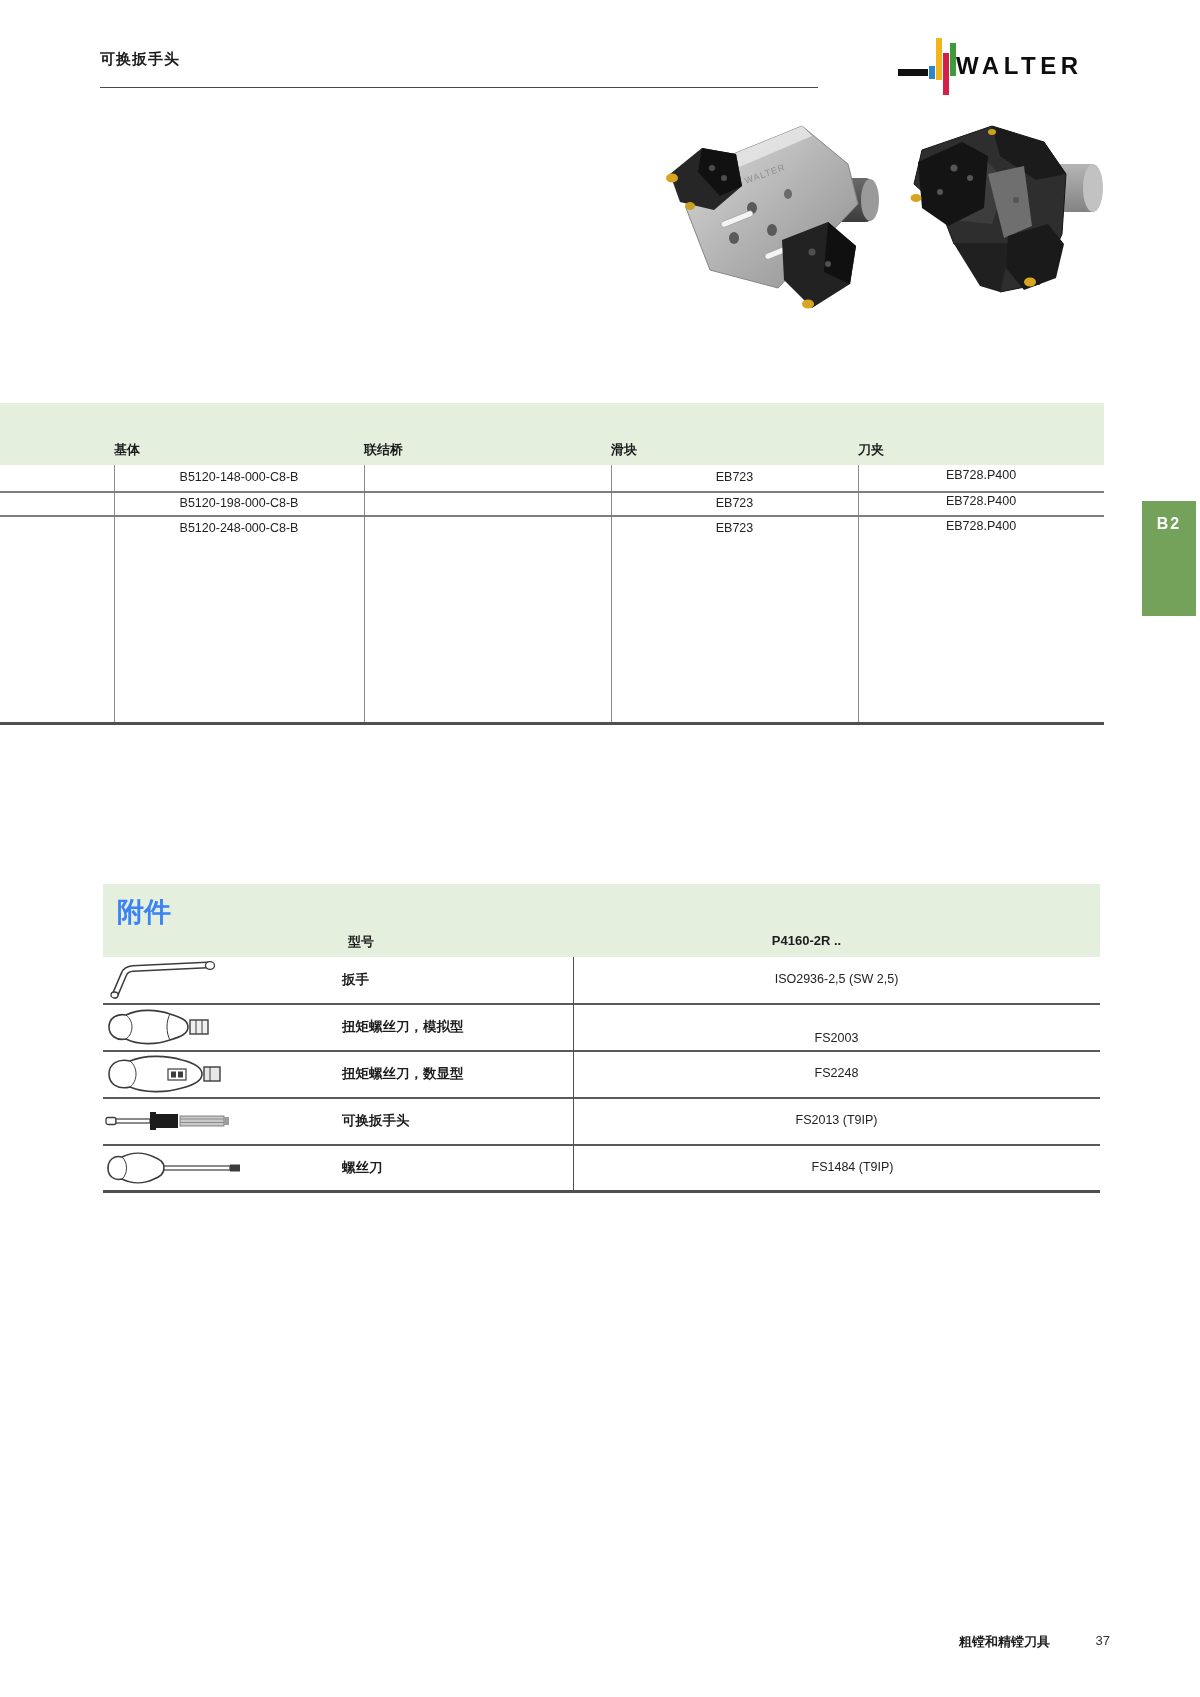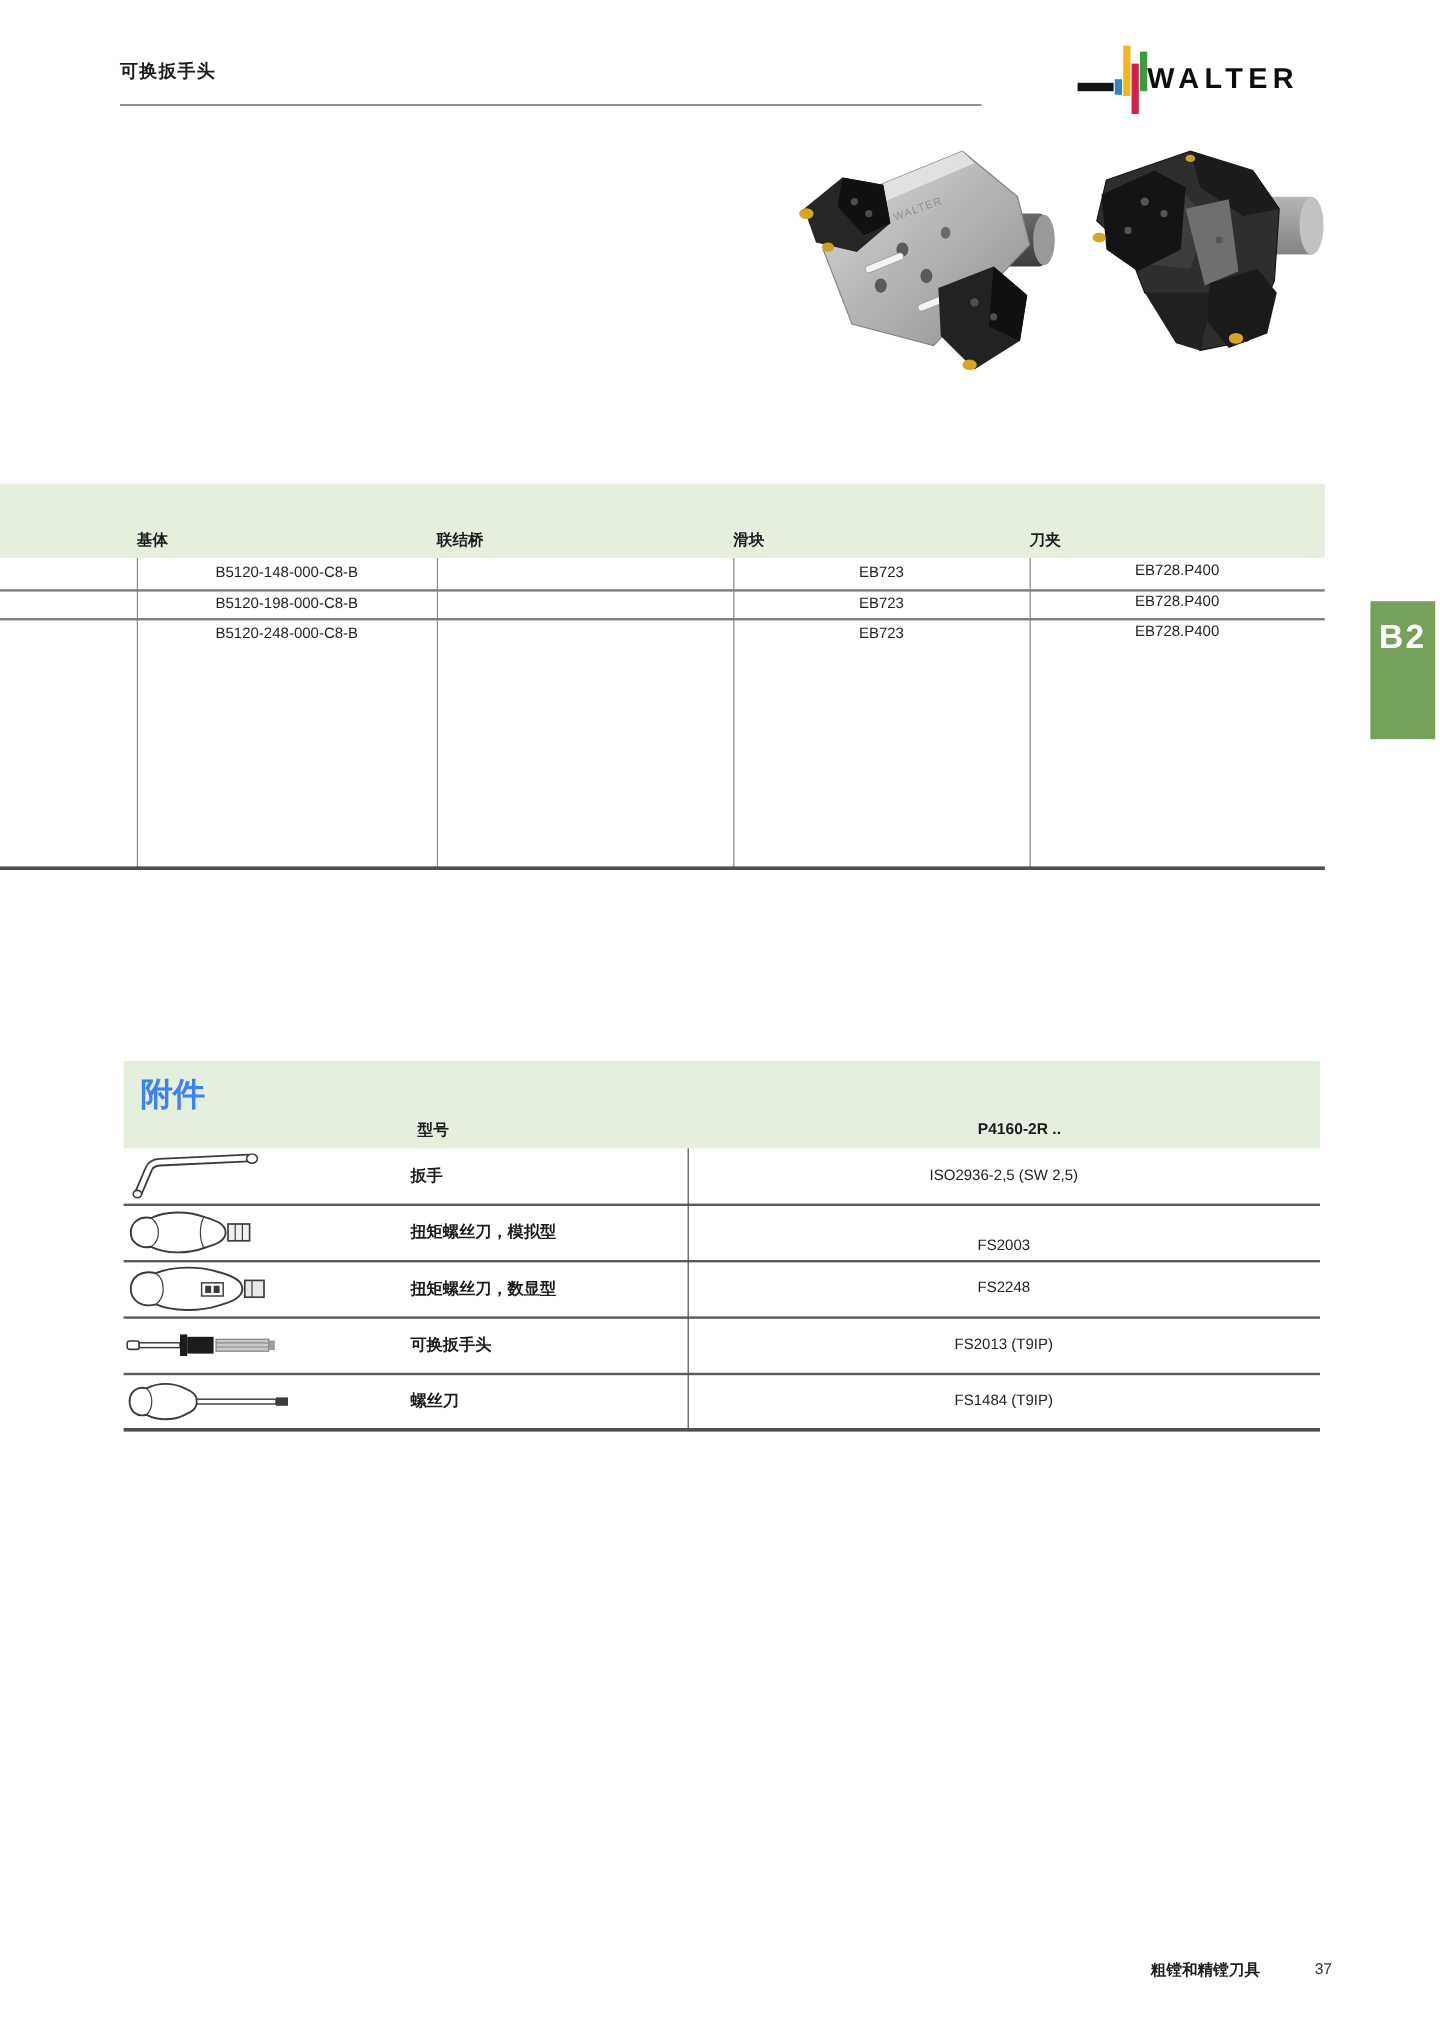--- a/index.html
+++ b/index.html
@@ -16,28 +16,28 @@
 
   
   .t1-band{left:0;top:403px;width:1104px;height:62px;}
   .t1-h{top:441px;height:16px;font-size:13px;font-weight:bold;text-align:left;}
   .t1-cell{height:16px;font-size:12.5px;text-align:center;color:#222;}
   .vline{width:1px;background:#8a8a8a;top:465px;height:260px;}
   .hsep1{left:0;width:1104px;height:2px;background:#7d7d7d;}
   .t1-bottom{left:0;top:722px;width:1104px;height:3px;background:#4f4f4f;}
 
   .b2tab{left:1142px;top:501px;width:54px;height:115px;text-align:center;}
-  .b2tab span{display:inline-block;margin-top:14px;font-size:28px;font-weight:bold;
+  .b2tab span{display:inline-block;margin-top:14px;font-size:16px;font-weight:bold;
               letter-spacing:2px;color:#ffffff;}
 
   
   .acc-band{left:103px;top:884px;width:997px;height:73px;}
   .acc-title{left:117px;top:894px;font-size:27px;font-weight:bold;color:#3b82f6;}
   .acc-hmodel{left:348px;top:933px;font-size:13px;font-weight:bold;}
-  .acc-horder{left:586px;top:933px;width:527px;text-align:center;font-size:13px;font-weight:bold;}
+  .acc-horder{left:543px;top:933px;width:527px;text-align:center;font-size:13px;font-weight:bold;}
   .acc-vdiv{left:573px;top:957px;width:1px;height:234px;background:#4f4f4f;}
   .acc-sep{left:103px;width:997px;height:1.5px;background:#5a5a5a;}
   .acc-bottom{left:103px;top:1190px;width:997px;height:2.5px;background:#4f4f4f;}
   .acc-label{left:342px;font-size:13.5px;font-weight:bold;}
   .acc-value{left:573px;width:527px;text-align:center;font-size:12.5px;color:#222;}
 
   .foot-title{left:900px;top:1633px;width:150px;text-align:right;font-size:13px;font-weight:bold;}
   .foot-num{left:1086px;top:1633px;width:24px;text-align:right;font-size:13px;color:#333;}
 </style>
 </head>
@@ -209,21 +209,21 @@
     <div class="a acc-value" style="top:1113px;">FS2013 (T9IP)</div>
     <div class="a acc-sep" style="top:1144px;"></div>
 
     <svg class="a" style="left:104px;top:1149px;" width="142" height="38" viewBox="0 0 142 38">
       <path d="M4,19 C4,11 10,6 18,8 C28,3 40,3 50,8 C56,10.5 60,13 60,19 C60,25 56,27.5 50,30 C40,35 28,35 18,30 C10,32 4,27 4,19 Z" fill="#fff" stroke="#3c3c3c" stroke-width="1.6"></path>
       <path d="M18,8 C24,13 24,25 18,30" fill="none" stroke="#3c3c3c" stroke-width="1"></path>
       <rect x="60" y="17" width="66" height="4" fill="#fff" stroke="#3c3c3c" stroke-width="1.2"></rect>
       <rect x="126" y="15.5" width="10" height="7" fill="#3c3c3c"></rect>
     </svg>
     <div class="a acc-label" style="top:1159px;">螺丝刀</div>
-    <div class="a acc-value" style="top:1160px;">FS1484 (T9IP)</div>
+    <div class="a acc-value" style="top:1160px;padding-left:16px;">FS1484 (T9IP)</div>
 
     <div class="a acc-vdiv"></div>
     <div class="a acc-bottom"></div>
   </div>
 
   <div class="a foot-title">粗镗和精镗刀具</div>
   <div class="a foot-num">37</div>
 
 </div>
 

